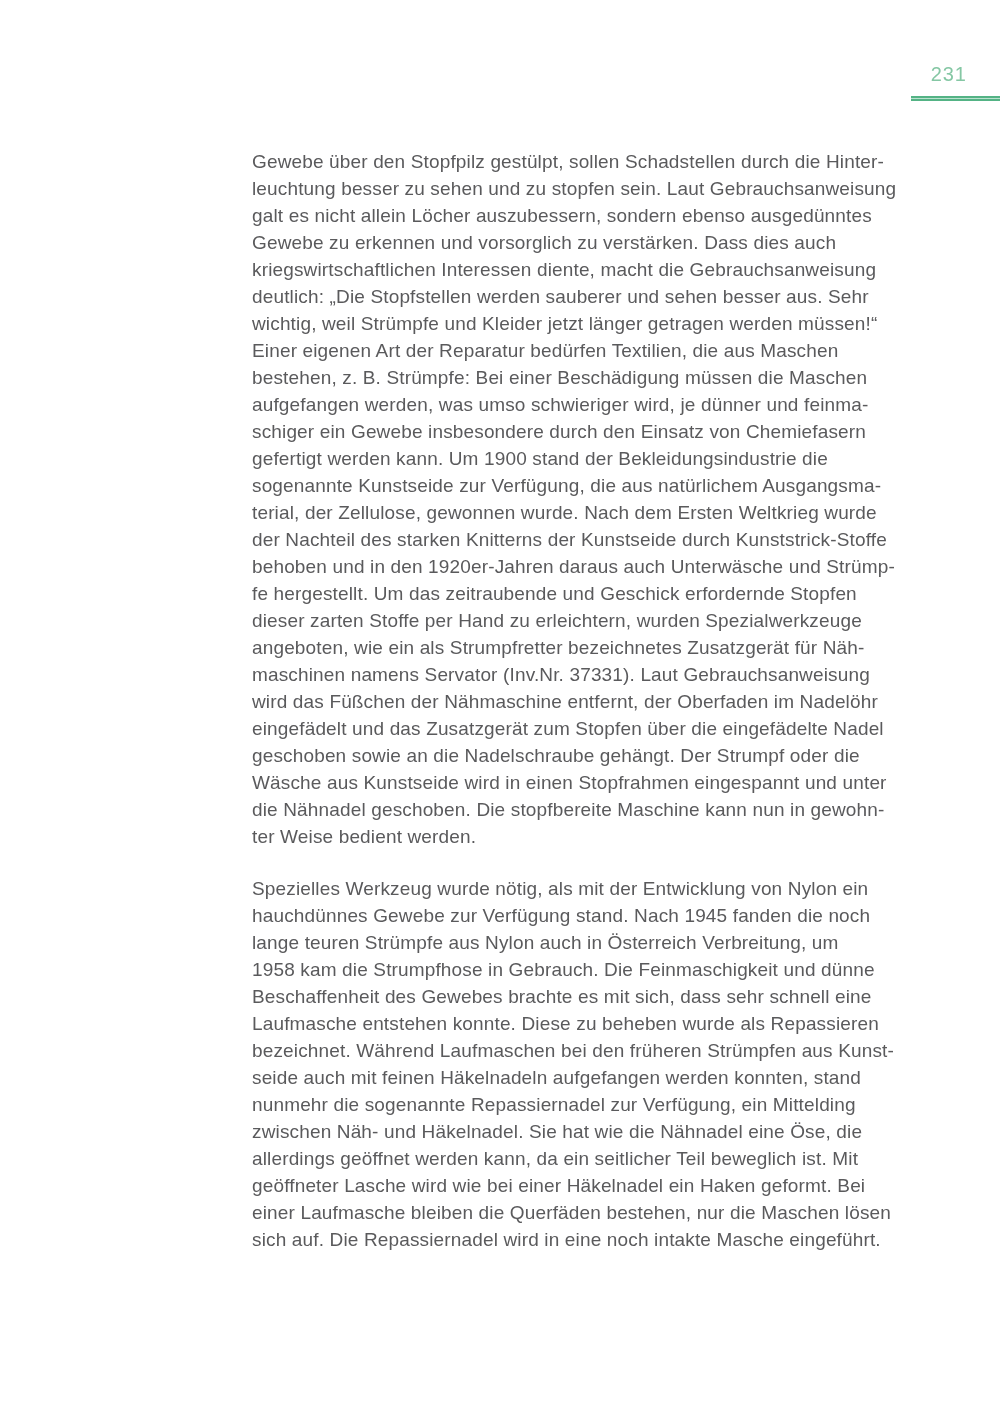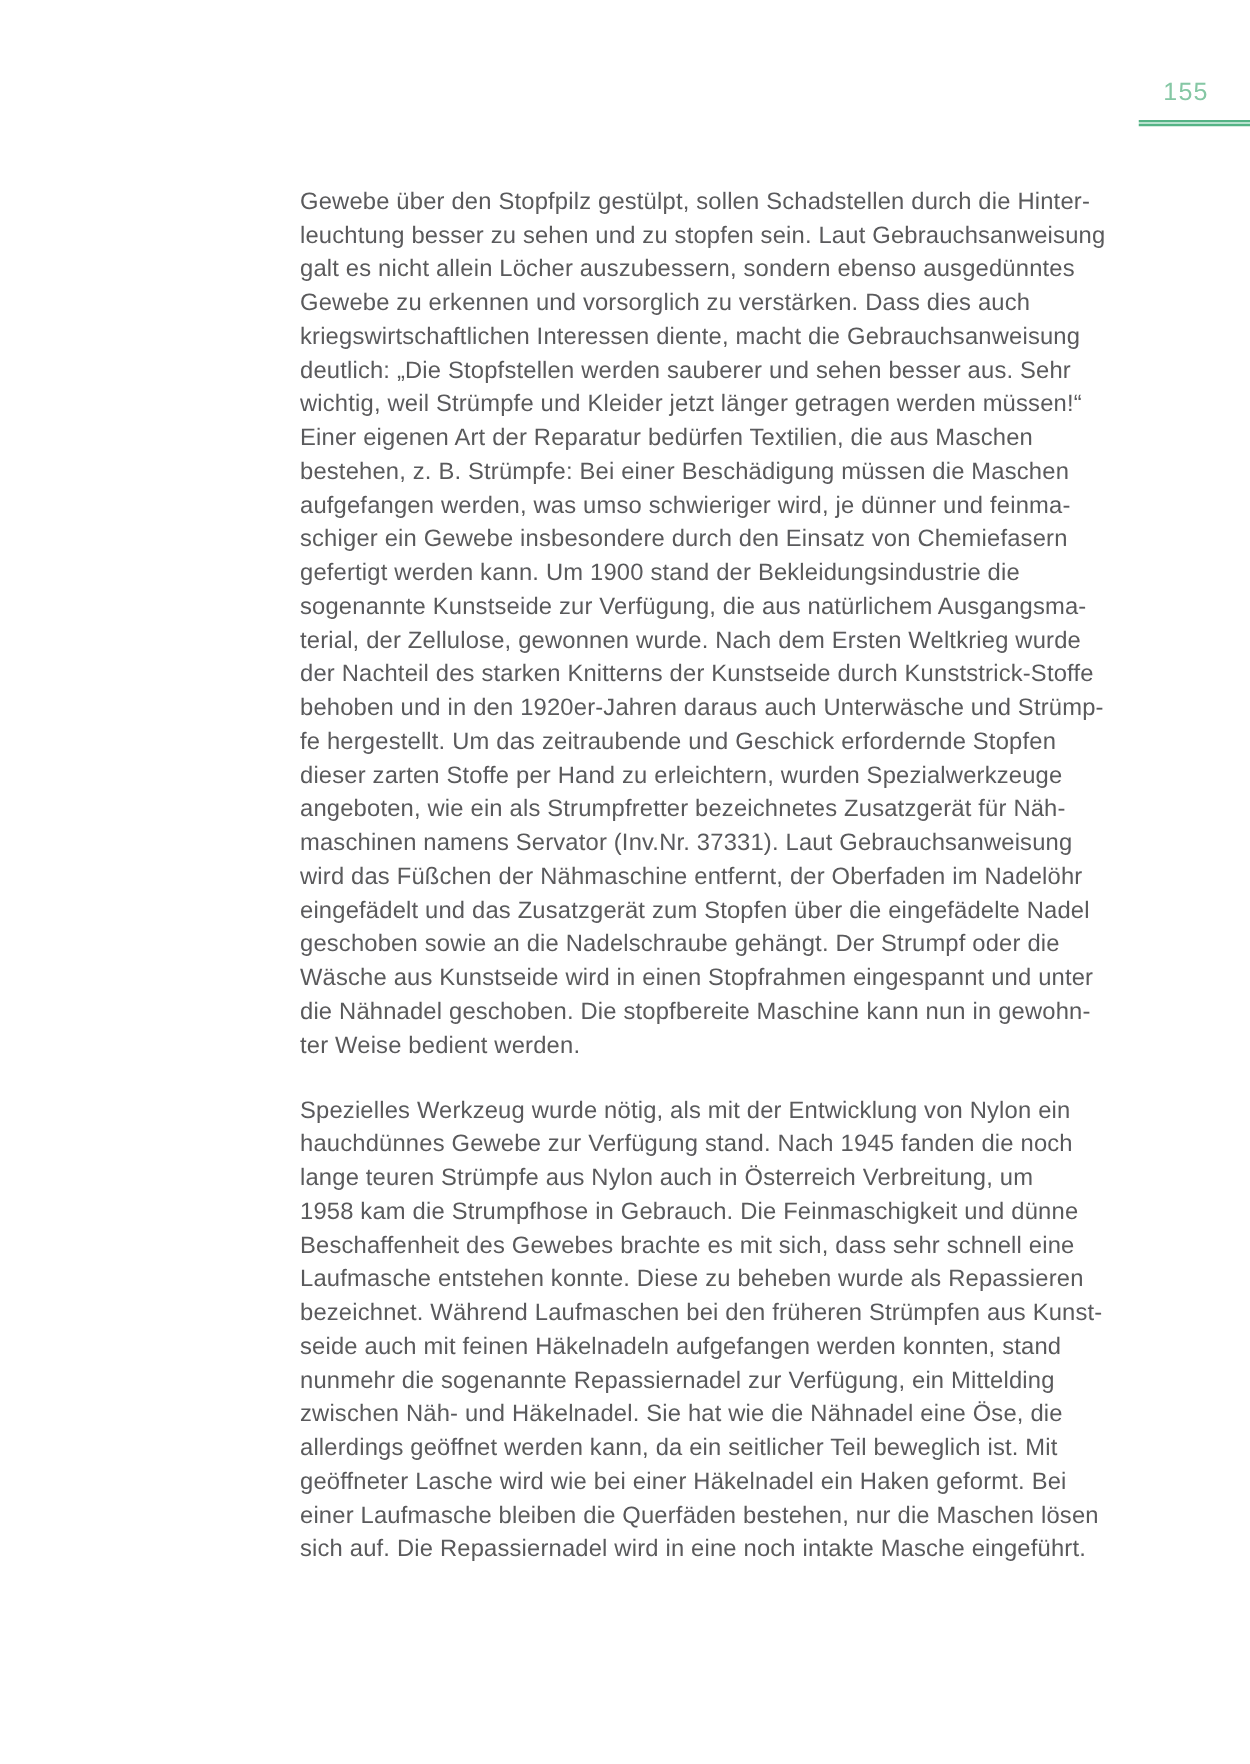--- a/index.html
+++ b/index.html
@@ -37,29 +37,29 @@
     top: 148px;
     left: 236px;
     width: 720px;
     color: #5a5a5c;
     font-size: 19px;
     line-height: 27px;
     letter-spacing: 0.15px;
     font-weight: 400;
   }
   .body-text p {
-    margin: 0 0 25px 4px;
+    margin: 0 0 25px 16px;
     white-space: pre-line;
   }
 </style>
 </head>
 <body>
 
 <div class="page">
-  <div class="page-number">155</div>
+  <div class="page-number">231</div>
   <div class="header-rule"></div>
 
   <div class="body-text">
     <p>Gewebe über den Stopfpilz gestülpt, sollen Schadstellen durch die Hinter-
 leuchtung besser zu sehen und zu stopfen sein. Laut Gebrauchsanweisung
 galt es nicht allein Löcher auszubessern, sondern ebenso ausgedünntes
 Gewebe zu erkennen und vorsorglich zu verstärken. Dass dies auch
 kriegswirtschaftlichen Interessen diente, macht die Gebrauchsanweisung
 deutlich: „Die Stopfstellen werden sauberer und sehen besser aus. Sehr
 wichtig, weil Strümpfe und Kleider jetzt länger getragen werden müssen!“

